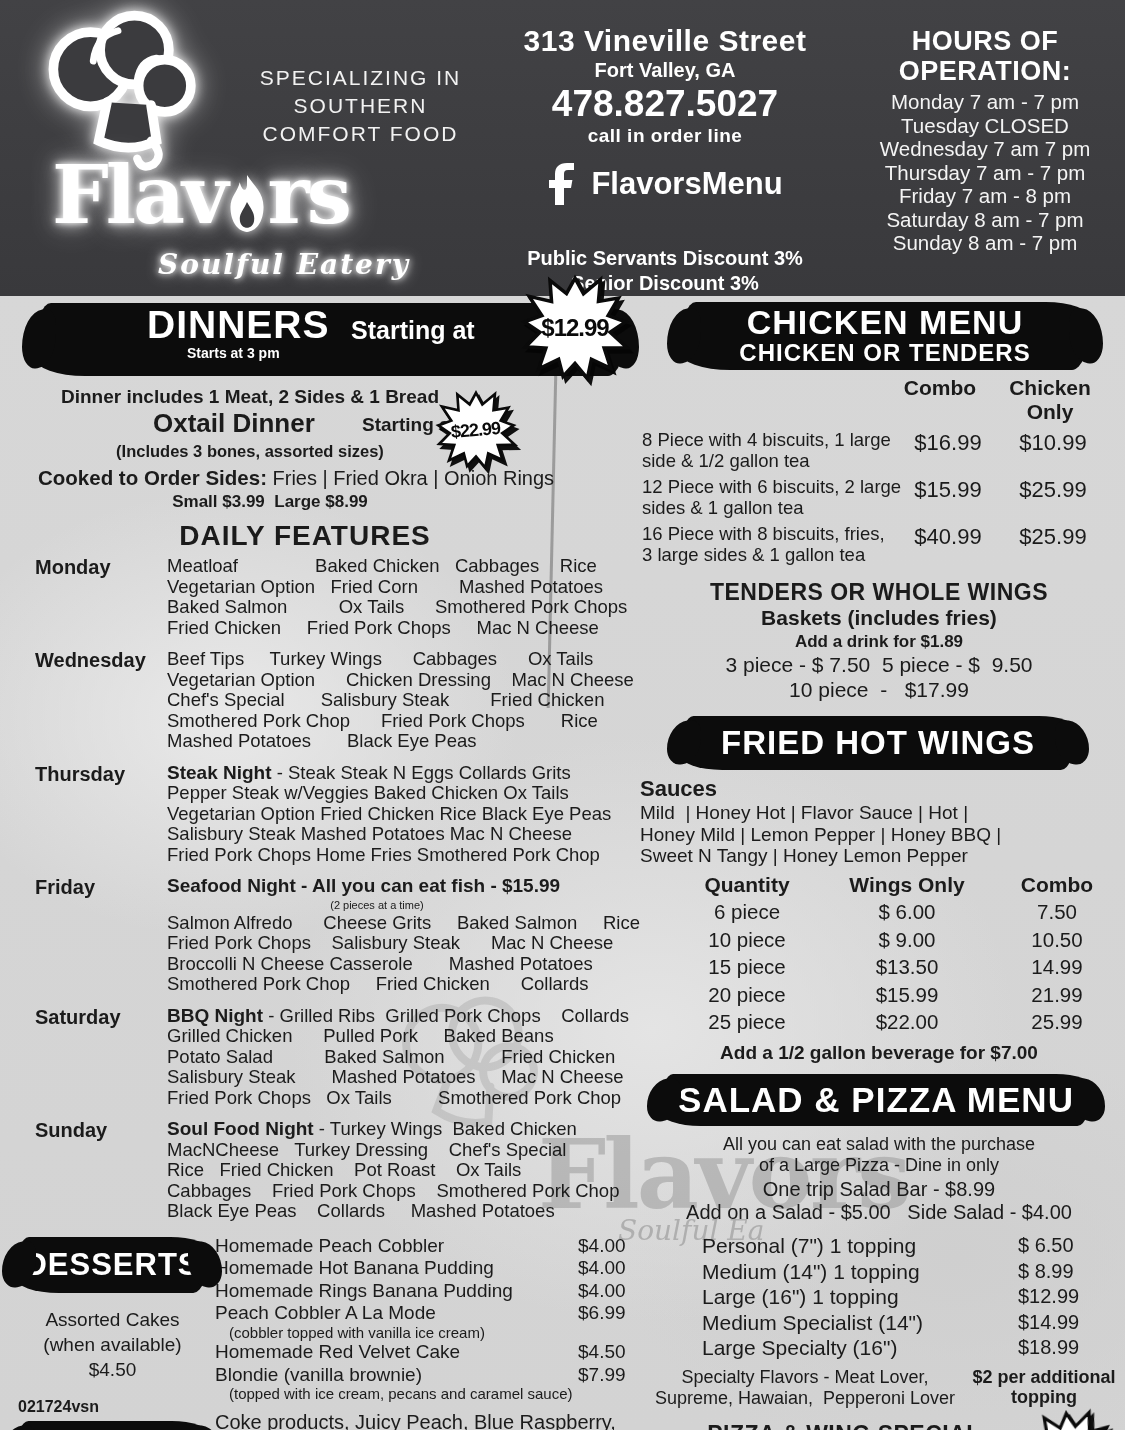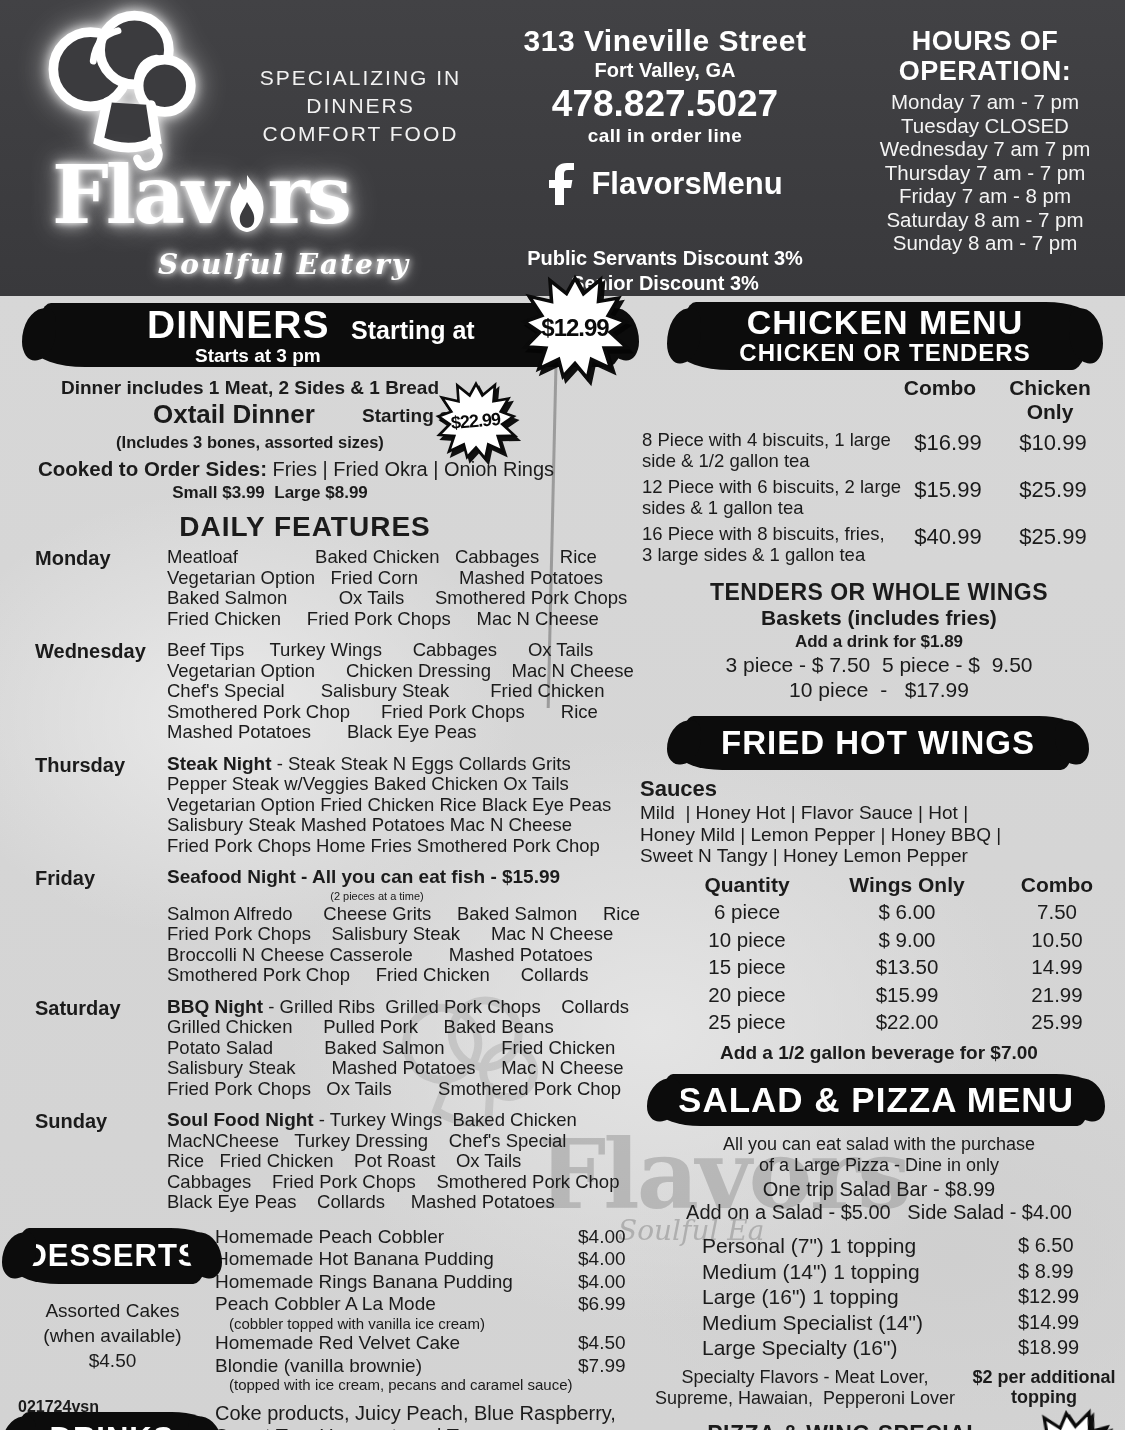--- a/index.html
+++ b/index.html
@@ -53,23 +53,23 @@
   .brush::before{left:-13px;border-radius:60% 30% 55% 40%;transform:skewY(-7deg);}
   .brush::after{right:-13px;border-radius:30% 60% 40% 55%;transform:skewY(7deg);}
   .burst{position:absolute;display:flex;align-items:center;justify-content:center;z-index:3;}
   .burst svg{position:absolute;inset:0;width:100%;height:100%;overflow:visible;
     filter:drop-shadow(3px 4px 0 rgba(5,5,5,.95));}
   .burst b{position:relative;color:#0a0a0a;letter-spacing:-1px;}
   .col{position:absolute;top:296px;z-index:2;}
   .col-left{left:10px;width:632px;}
   .col-right{left:640px;width:478px;}
   
-  .dinners-brush{height:64px;margin:7px 16px 10px 25px;}
+  .dinners-brush{height:73px;margin:7px 16px 10px 25px;}
   .dinners-title{position:absolute;left:112px;top:0px;font-size:39px;font-weight:bold;letter-spacing:1px;}
-  .dinners-sub{position:absolute;left:152px;top:42px;font-size:19px;font-weight:bold;margin-left:8px;}
+  .dinners-sub{position:absolute;left:152px;top:42px;font-size:14px;font-weight:bold;}
   .dinners-start{position:absolute;left:316px;top:13px;font-size:25px;font-weight:bold;}
   .burst-main{width:118px;height:118px;right:-8px;top:-34px;}
   .burst-main b{font-size:24px;}
   .din-includes{text-align:center;width:480px;font-size:19px;font-weight:bold;}
   .ox-row{position:relative;height:30px;margin-top:4px;}
   .ox-name{position:absolute;left:143px;top:-4px;font-size:26px;font-weight:bold;}
   .ox-start{position:absolute;left:352px;top:2px;font-size:19px;font-weight:bold;}
   .burst-ox{width:88px;height:88px;left:422px;top:-26px;}
   .burst-ox b{font-size:18px;transform:rotate(-5deg);}
   .ox-note{width:480px;text-align:center;font-size:16.5px;font-weight:bold;}
@@ -179,21 +179,21 @@
     <div class="brand">
       <span>Flav</span>
         <svg class="flame" viewBox="0 0 40 60">
         <path d="M20 2 C27 13 36 19 36 33 C36 48 28 57 20 57 C12 57 4 48 4 33 C4 23 11 18 13 9 C15 17 19 19 20 12 Z" fill="#fff"></path>
         <path d="M20 28 C24 35 27 38 27 44 C27 51 23 53 20 53 C17 53 13 51 13 44 C13 39 17 35 20 28 Z" fill="#3b3b3e"></path>
       </svg>
         <span>rs</span>
     </div>
     <div class="brand-sub">Soulful Eatery</div>
     <div class="tagline">SPECIALIZING IN
-DINNERS
+SOUTHERN
 COMFORT FOOD</div>
 
     <div class="hdr-center">
       <div class="addr">313 Vineville Street</div>
       <div class="city">Fort Valley, GA</div>
       <div class="phone">478.827.5027</div>
       <div class="callin">call in order line</div>
       <div class="fbrow">
         <svg viewBox="0 0 30 42">
           <path fill="#fff" d="M21 7 h6 V0 h-7 C12 0 8 4 8 11 v6 H2 v8 h6 v17 h9 V25 h7 l1.4-8 H17 v-6 c0-2.4 1-4 4-4 z"></path>

